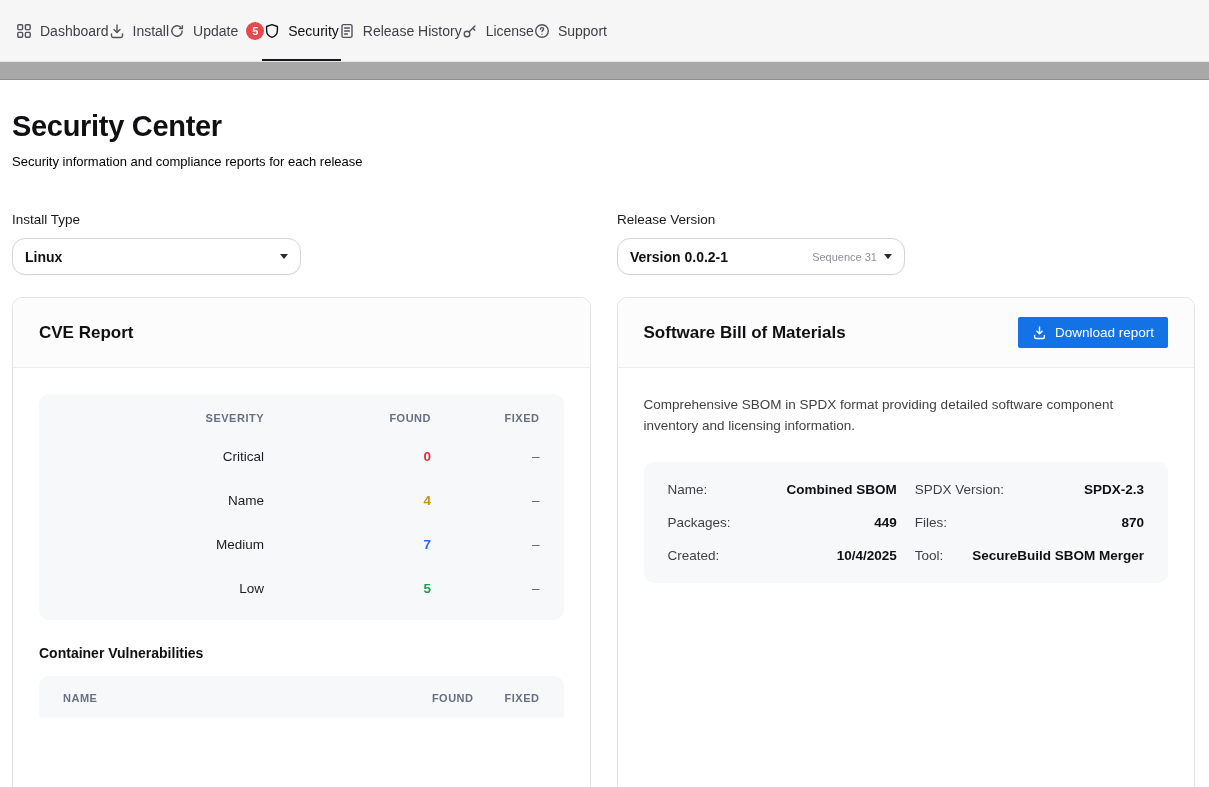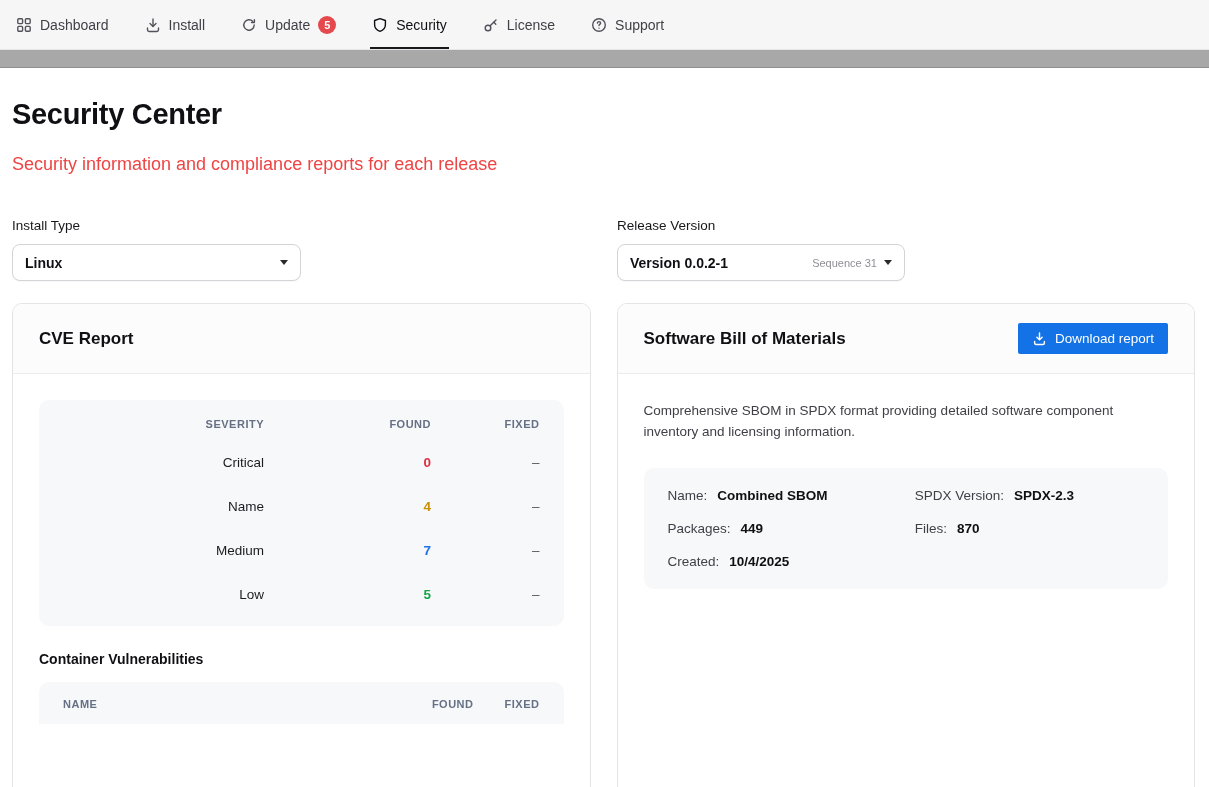--- a/index.html
+++ b/index.html
@@ -5,27 +5,26 @@
   * { box-sizing: border-box; margin: 0; padding: 0; }
   html, body { width: 1209px; height: 787px; overflow: hidden; }
   body {
     font-family: "Liberation Sans", sans-serif;
     background: #ffffff;
     color: #18181b;
   }
 
   
   .topnav {
-    height: 50px;
+    height: 62px;
     background: #f6f6f7;
     border-bottom: 1px solid #e6e6e8;
     display: flex;
     align-items: stretch;
     padding-left: 16px;
-    gap: 36px;
   }
   .nav-item {
     position: relative;
     display: flex;
     align-items: center;
     gap: 8px;
     font-size: 14px;
     color: #3f3f46;
     cursor: pointer;
     white-space: nowrap;
@@ -63,36 +62,36 @@
   .content { padding: 0 14px 0 12px; }
 
   .page-title {
     margin-top: 30px;
     font-size: 29px;
     font-weight: 700;
     color: #101014;
     letter-spacing: -0.3px;
   }
   .page-subtitle {
-    margin-top: 23px;
-    font-size: 18px;
-    color: #ef4444;
+    margin-top: 11px;
+    font-size: 13px;
+    color: #000000;
   }
 
   
   .filters { display: flex; margin-top: 43px; }
   .filter-col-1 { width: 289px; margin-right: 316px; }
   .filter-col-2 { width: 288px; }
   .filter-label { font-size: 13.5px; color: #18181b; }
   .select-box {
     margin-top: 11px;
     height: 37px;
     background: #fff;
     border: 1px solid #d4d4d8;
-    border-radius: 8px;
+    border-radius: 13px;
     display: flex;
     align-items: center;
     padding: 0 12px;
     cursor: pointer;
     box-shadow: 0 1px 1px rgba(0,0,0,0.03);
   }
   .select-value { font-size: 14px; font-weight: 600; color: #101014; flex: 1; }
   .select-meta { font-size: 11px; color: #8e8e96; margin-right: 7px; }
   .caret {
     width: 0; height: 0;
@@ -191,20 +190,21 @@
     border-radius: 10px;
     padding: 11px 24px;
   }
   .sbom-row {
     display: grid;
     grid-template-columns: 1fr 1fr;
     gap: 18px;
   }
   .sbom-cell {
     display: flex;
+    justify-content: space-between;
     align-items: baseline;
     padding: 9px 0;
   }
   .sbom-label { font-size: 13.5px; color: #3f3f46; white-space: nowrap; margin-right: 10px; }
   .sbom-value { font-size: 13.5px; font-weight: 700; color: #101014; text-align: right; white-space: nowrap; }
 </style>
 </head>
 <body>
 
 <nav class="topnav">
@@ -245,20 +245,29 @@
 
   <div class="nav-item active">
     <span>
       <svg width="16" height="16" viewBox="0 0 16 16" fill="none" stroke-width="1.4" stroke-linejoin="round" stroke="currentColor">
         <path d="M8 1.6l5.4 1.9v3.9c0 3.5-2.2 5.8-5.4 6.9-3.2-1.1-5.4-3.4-5.4-6.9V3.5z"></path>
       </svg>
     </span>
     <span>Security</span>
   </div>
 
+  <div class="nav-item">
+    <span>
+      <svg width="16" height="16" viewBox="0 0 16 16" fill="none" stroke-width="1.4" stroke-linecap="round" stroke="currentColor">
+        <rect x="3" y="1.6" width="10" height="12.8" rx="1.4"></rect>
+        <path d="M5.6 5h4.8M5.6 8h4.8M5.6 11h2.8"></path>
+      </svg>
+    </span>
+    <span>Release History</span>
+  </div>
 
   <div class="nav-item">
     <span>
       <svg width="16" height="16" viewBox="0 0 16 16" fill="none" stroke-width="1.4" stroke-linecap="round" stroke-linejoin="round" stroke="currentColor">
         <circle cx="5" cy="11" r="2.8"></circle>
         <path d="M7.2 8.8L13 3"></path>
           <path d="M10.8 5.2l2 2"></path>
       </svg>
     </span>
     <span>License</span>
@@ -387,19 +396,23 @@
             <div class="sbom-cell">
               <span class="sbom-label">Files:</span>
               <span class="sbom-value">870</span>
             </div>
           </div>
           <div class="sbom-row">
             <div class="sbom-cell">
               <span class="sbom-label">Created:</span>
               <span class="sbom-value">10/4/2025</span>
             </div>
+            <div class="sbom-cell">
+              <span class="sbom-label">Tool:</span>
+              <span class="sbom-value">SecureBuild SBOM Merger</span>
+            </div>
           </div>
         </div>
       </div>
     </section>
 
   </div>
 </div>
 
 </body></html>

